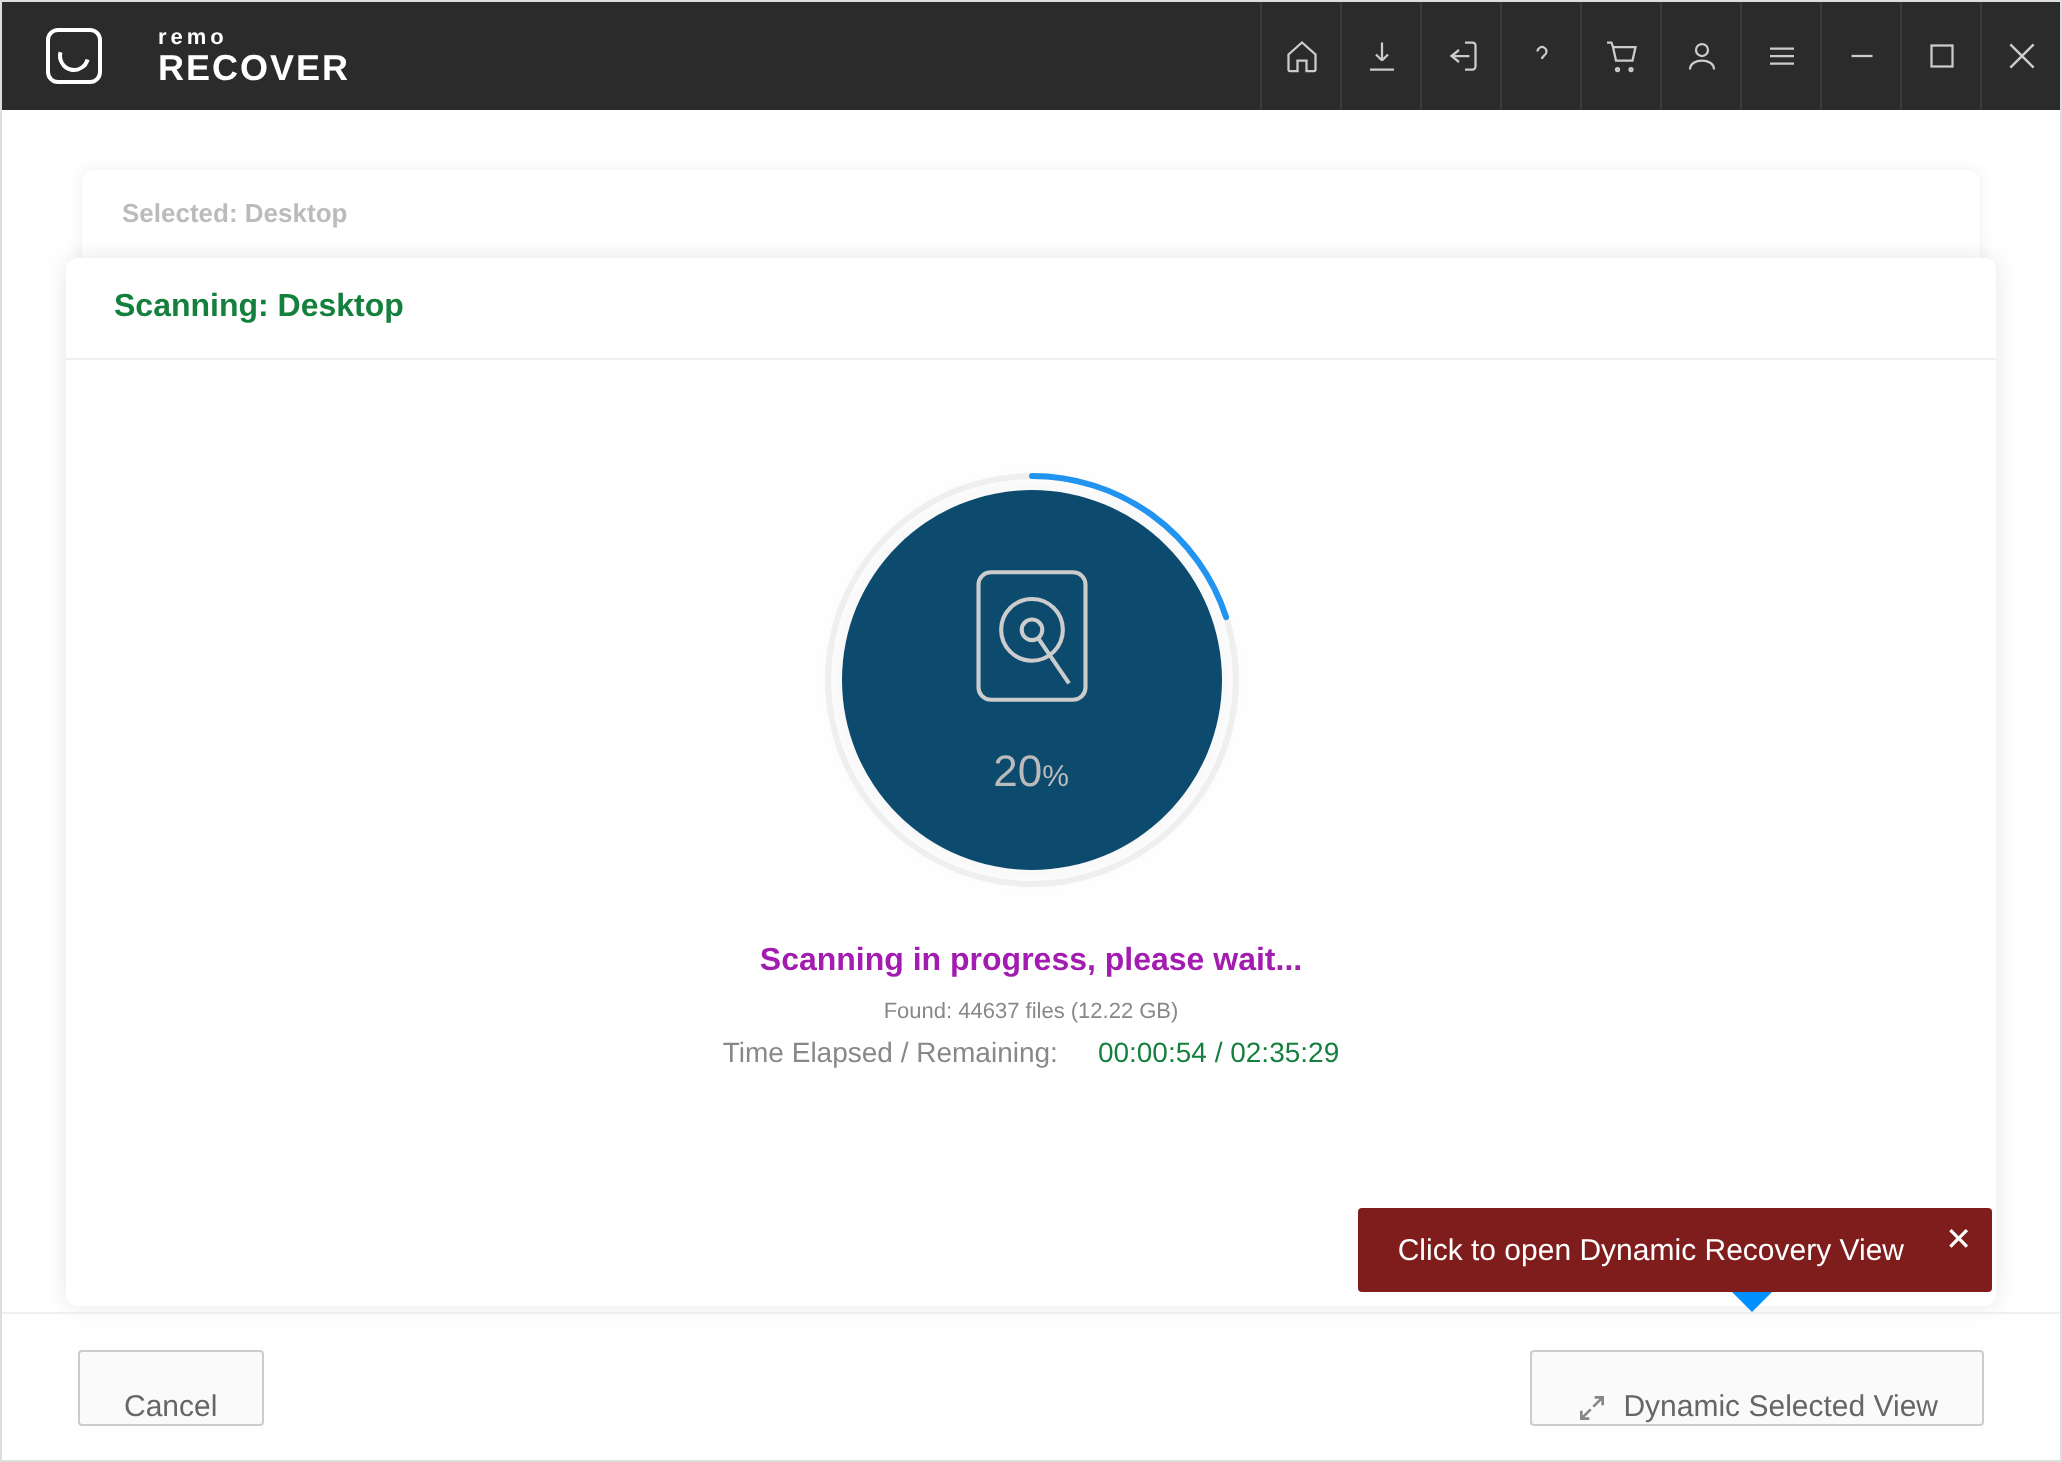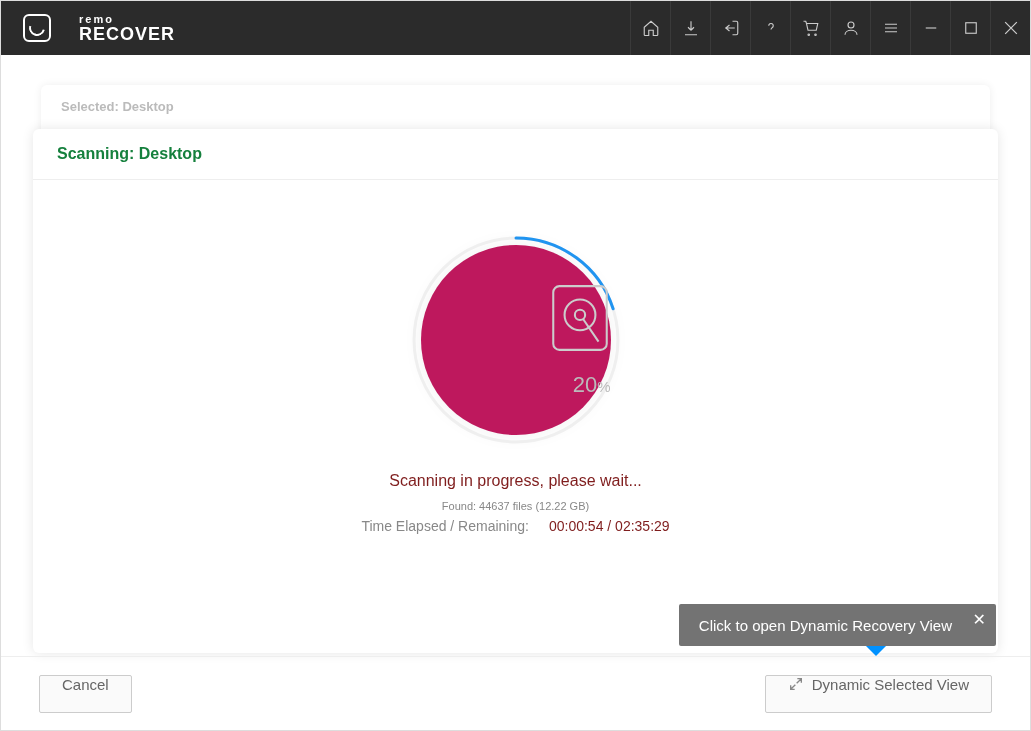--- a/index.html
+++ b/index.html
@@ -27,35 +27,35 @@
   
   .divider { height:1px; background:#eee; margin:0; }
   
   .scan-area { position:relative; height:440px; display:flex; flex-direction:column; align-items:center; }
   
   .ring-wrap { position:relative; width:220px; height:220px; margin-top:50px; }
   .ring-svg { position:absolute; top:0; left:0; width:220px;height:220px; transform: rotate(-90deg);}
   .ring-bg { fill:none; stroke:#f2f2f2; stroke-width:3; }
   .ring-fg { fill:none; stroke:#2196f3; stroke-width:3; stroke-linecap:round; }
   .ring-dot { fill:#2196f3; }
-  .ring-center { position:absolute; top:15px;left:15px;width:190px;height:190px;border-radius:50%;background:#be185d;box-shadow:0 0 20px rgba(0,0,0,.06); display:flex; flex-direction:column; align-items:flex-end; justify-content:center; gap:14px;}
+  .ring-center { position:absolute; top:15px;left:15px;width:190px;height:190px;border-radius:50%;background:#0c4a6e;box-shadow:0 0 20px rgba(0,0,0,.06); display:flex; flex-direction:column; align-items:center; justify-content:center; gap:14px;}
   .disk-icon svg { width:62px; height:72px; stroke:#ccc; fill:none; stroke-width:2;}
   .pct { font-size:22px; color:#bbb; font-weight:500;}
   .pct .sm { font-size:15px; }
   
-  .status-msg { margin-top:22px; font-size:16px; font-weight:400; color:#7f1d1d; }
+  .status-msg { margin-top:22px; font-size:16px; font-weight:700; color:#a21caf; }
   .found-line { margin-top:10px; font-size:11px; color:#888; }
   .time-line { margin-top:6px; font-size:14px; color:#888; }
-  .time-line .vals { margin-left:20px; color:#7f1d1d;}
+  .time-line .vals { margin-left:20px; color:#15803d;}
   
   .bottom-bar { position:absolute; left:0; right:0; bottom:0; height:74px; border-top:1px solid #eee; display:flex; align-items:center; padding:0 38px; justify-content:space-between;}
-  .btn { height:38px; padding:0 22px; border:1px solid #ccc; background:#fafafa; color:#666; font-size:15px; display:flex; align-items:flex-start; gap:8px; border-radius:2px; cursor:pointer;}
+  .btn { height:38px; padding:0 22px; border:1px solid #ccc; background:#fafafa; color:#666; font-size:15px; display:flex; align-items:flex-end; gap:8px; border-radius:2px; cursor:pointer;}
   .btn svg { width:16px;height:16px; stroke:#888; fill:none; stroke-width:2;}
   
-  .tooltip { position:absolute; right:34px; bottom:84px; background:#737373; color:#fff; height:42px; padding:0 44px 0 20px; font-size:15px; display:flex; align-items:center; border-radius:2px;}
+  .tooltip { position:absolute; right:34px; bottom:84px; background:#7f1d1d; color:#fff; height:42px; padding:0 44px 0 20px; font-size:15px; display:flex; align-items:center; border-radius:2px;}
   .tooltip .x { position:absolute; right:10px; top:6px; font-size:16px; cursor:pointer; font-weight:300;}
   .tooltip::after { content:""; position:absolute; bottom:-10px; right:110px; border:10px solid transparent; border-top-color:#0091ff; border-bottom:none;}
 </style>
 </head>
 <body>
 
 <div class="titlebar">
   <div class="logo-wrap">
     <div class="logo-icon">
         <div class="logo-arc"></div>

